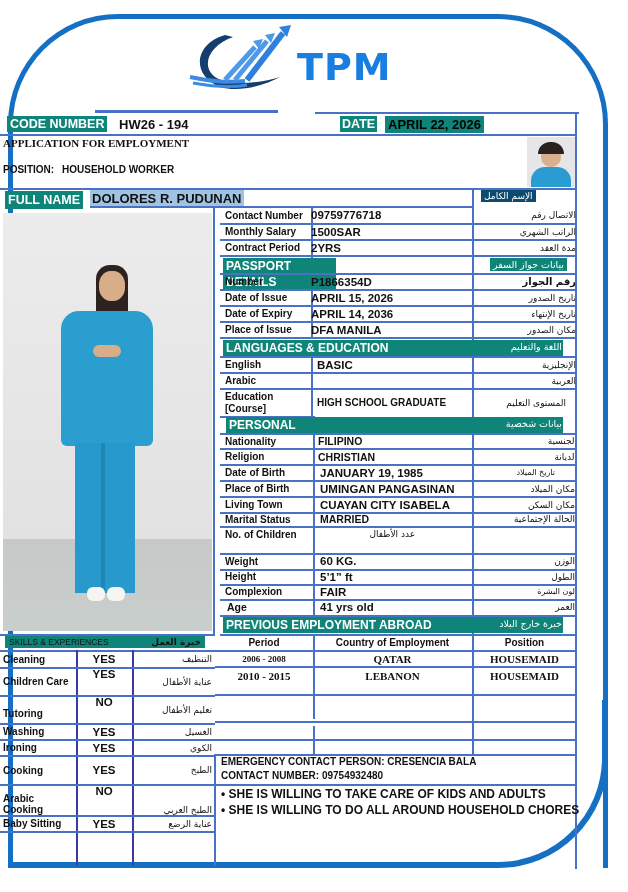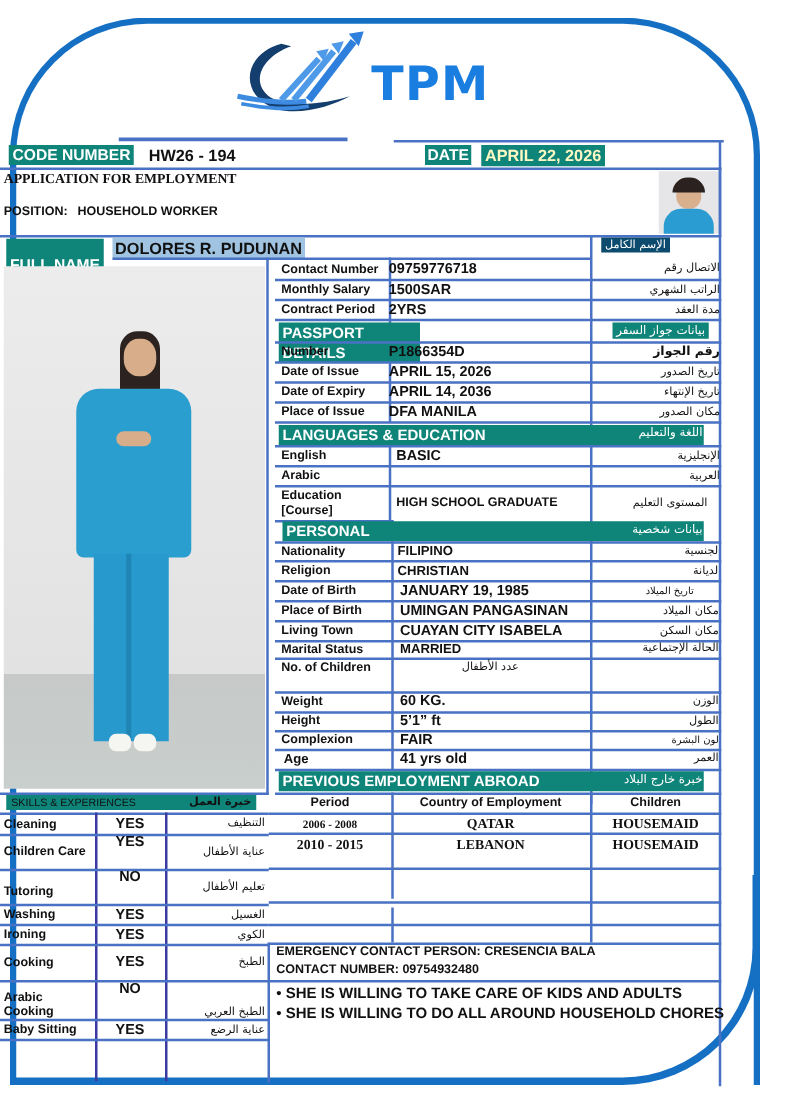--- a/index.html
+++ b/index.html
@@ -47,36 +47,36 @@
     <polygon points="94,2 106,0 102,12" fill="#2f7fdc"></polygon>
   </svg>
   <div style="position:absolute;left:112px;top:20px;font-size:38px;font-weight:bold;color:#1a7ee0;letter-spacing:1px;font-family:'DejaVu Sans',sans-serif;">TPM</div>
 </div>
 
 <div class="hline" style="left:95px;top:110px;width:183px;height:3px;"></div>
 <div class="hline" style="left:315px;top:112px;width:264px;"></div>
 <div class="abs teal b" style="left:7px;top:116px;font-size:12.5px;padding:1px 3px;">CODE NUMBER</div>
 <div class="abs b" style="left:119px;top:117px;font-size:13px;">HW26 - 194</div>
 <div class="abs teal b" style="left:340px;top:116px;font-size:12.5px;padding:1px 2px;">DATE</div>
-<div class="abs b" style="left:385px;top:116px;font-size:13px;background:#0f857a;color:#fef9c3;padding:1px 3px;">APRIL 22, 2026</div>
+<div class="abs b" style="left:385px;top:116px;font-size:13px;background:#0f857a;color:#000000;padding:1px 3px;">APRIL 22, 2026</div>
 <div class="vline" style="left:575px;top:112px;height:24px;"></div>
 <div class="hline" style="left:0;top:134px;width:577px;"></div>
 
 <div class="abs b serif" style="left:3px;top:137px;font-size:11px;">APPLICATION FOR EMPLOYMENT</div>
 <div class="abs b" style="left:3px;top:164px;font-size:10px;">POSITION:</div>
 <div class="abs b" style="left:62px;top:164px;font-size:10px;">HOUSEHOLD WORKER</div>
 <div class="abs" style="left:527px;top:137px;width:48px;height:50px;background:#e6e6e8;overflow:hidden;">
   <div style="position:absolute;left:14px;top:8px;width:20px;height:22px;border-radius:50% 50% 45% 45%;background:#d9b08e;"></div>
   <div style="position:absolute;left:11px;top:5px;width:26px;height:12px;border-radius:12px 12px 0 0;background:#2b2220;"></div>
   <div style="position:absolute;left:4px;top:30px;width:40px;height:24px;border-radius:14px 14px 0 0;background:#2b9cd1;"></div>
 </div>
 <div class="vline" style="left:575px;top:134px;height:55px;"></div>
 
 <div class="hline" style="left:0;top:188px;width:577px;"></div>
-<div class="abs teal b" style="left:5px;top:191px;font-size:12.5px;padding:14px 3px;">FULL NAME</div>
+<div class="abs teal b" style="left:5px;top:191px;font-size:12.5px;padding:2px 3px;">FULL NAME</div>
 <div class="abs b" style="left:90px;top:190px;font-size:13px;background:#9fc3e0;padding:1px 2px;">DOLORES R. PUDUNAN</div>
 <div class="hline" style="left:90px;top:206px;width:383px;"></div>
 <div class="vline" style="left:472px;top:188px;height:455px;"></div>
 <div class="abs ar" style="left:481px;top:190px;background:#0c4a6e;color:#fff;padding:1px 3px;font-size:9px;">الإسم الكامل</div>
 
 <div class="abs" style="left:3px;top:213px;width:209px;height:418px;background:linear-gradient(#ececec,#e2e2e2 78%,#c6c9c8 78%,#c9cfcc 100%);overflow:hidden;">
   <div style="position:absolute;left:93px;top:52px;width:32px;height:58px;border-radius:14px 14px 4px 4px;background:#2c2320;"></div>
   <div style="position:absolute;left:96px;top:58px;width:26px;height:30px;border-radius:45%;background:#d8ad8a;"></div>
   <div style="position:absolute;left:58px;top:98px;width:92px;height:135px;border-radius:18px 18px 6px 6px;background:#2b9ed0;"></div>
   <div style="position:absolute;left:72px;top:230px;width:60px;height:150px;background:#2899cc;"></div>
@@ -247,21 +247,21 @@
     <span>PREVIOUS EMPLOYMENT ABROAD</span>
   </div>
   <div class="abs ar" style="left:490px;top:618px;color:#fff;font-size:9.5px;width:72px;">خبرة خارج البلاد</div>
   <div class="hline" style="left:220px;top:634px;width:357px;"></div>
   <div class="vline" style="left:313px;top:634px;height:85px;"></div>
   <div class="vline" style="left:472px;top:634px;height:120px;"></div>
   <div class="vline" style="left:575px;top:134px;height:735px;"></div>
   <div class="row" style="left:215px;top:635px;width:362px;height:15px;">
     <span class="lbl" style="width:98px;text-align:center;">Period</span>
     <span class="lbl" style="width:159px;text-align:center;">Country of Employment</span>
-    <span class="lbl" style="width:105px;text-align:center;">Children</span>
+    <span class="lbl" style="width:105px;text-align:center;">Position</span>
   </div>
   <div class="hline" style="left:215px;top:650px;width:362px;"></div>
   <div class="row serif" style="left:215px;top:651px;width:362px;height:15px;">
     <span class="b" style="width:98px;text-align:center;font-size:9px;">2006 - 2008</span>
     <span class="b" style="width:159px;text-align:center;font-size:11px;">QATAR</span>
     <span class="b" style="width:105px;text-align:center;font-size:11px;">HOUSEMAID</span>
   </div>
   <div class="hline" style="left:215px;top:666px;width:362px;"></div>
   <div class="row serif" style="left:215px;top:668px;width:362px;height:15px;">
     <span class="b" style="width:98px;text-align:center;font-size:11px;">2010 - 2015</span>

